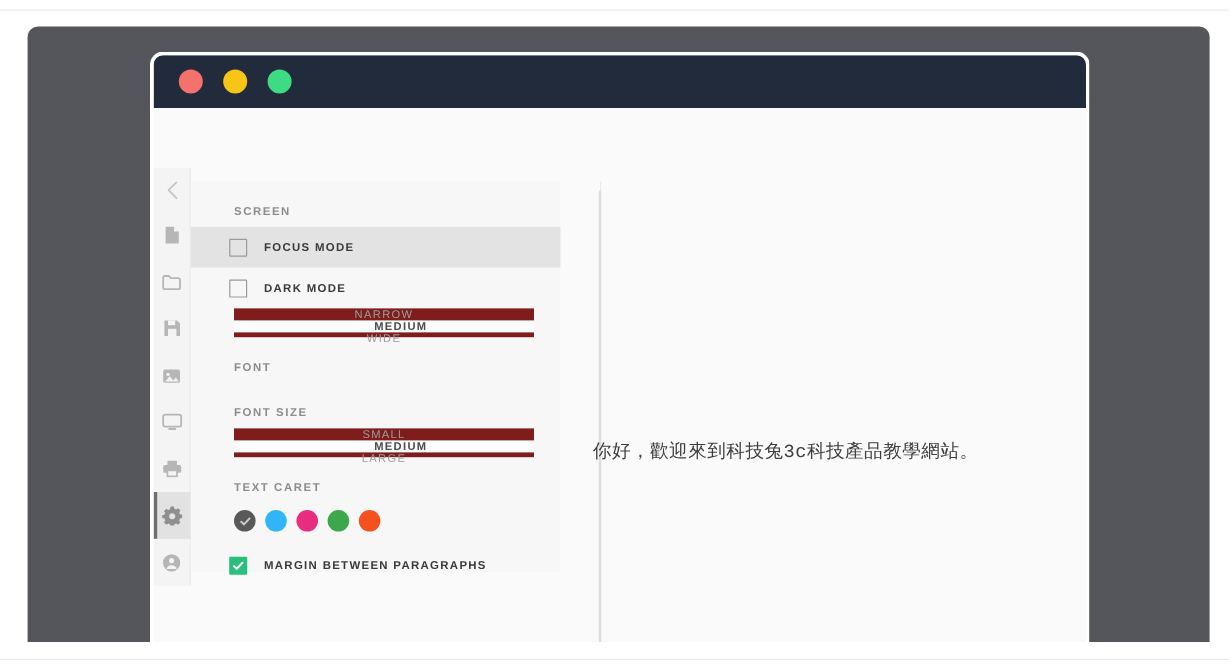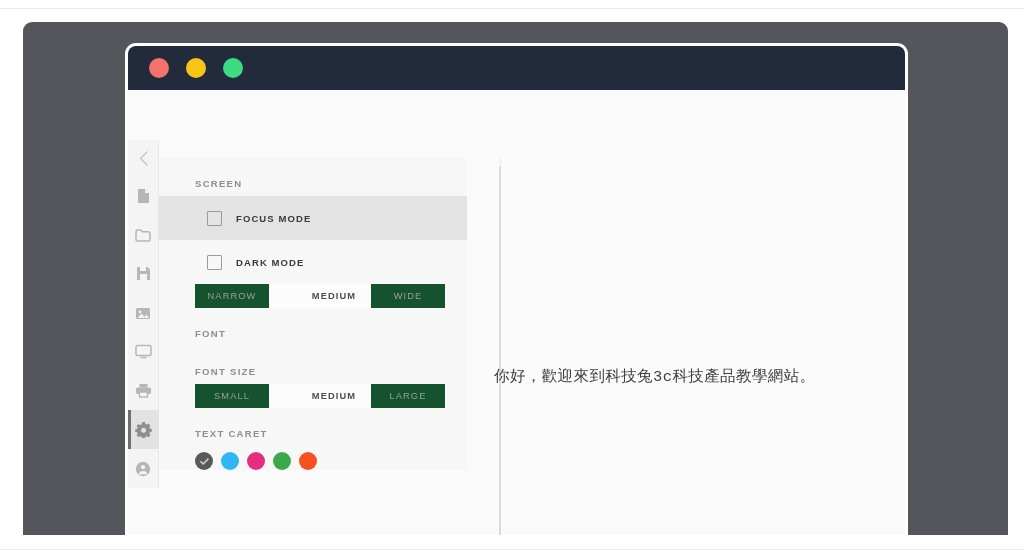--- a/index.html
+++ b/index.html
@@ -71,41 +71,42 @@
     position: relative;
     padding: 0;
   }
   .sect-label {
     font-size: 9.5px; font-weight: bold; letter-spacing: 1.3px;
     color: #8d8d8d; padding: 20px 0 7px 36px;
   }
 
   .check-row {
     display: flex; align-items: center; gap: 14px;
-    height: 44px; padding-left: 48px;
+    height: 34px; padding-left: 32px;
   }
   .check-row.hl { background: #e3e3e3; }
   .cbox {
     width: 15px; height: 15px; flex: 0 0 15px;
     border: 1.6px solid #9a9a9a; background: transparent; border-radius: 1px;
   }
   .cbox.green {
     border: none; background: #27c07d;
     display: flex; align-items: center; justify-content: center;
   }
   .cbox.green svg { display: block; }
   .check-label {
     font-size: 9.5px; font-weight: bold; letter-spacing: 1.1px; color: #3a3a3a;
   }
 
   
   .seg-wrap { padding: 0 22px 0 36px; }
   .seg {
-    display: flex; background: #14532d; height: 24px; width: 100%;
+    display: flex; background: #7f1d1d; height: 24px; width: 100%;
     align-items: stretch;
+    flex-direction: column;
   }
   .seg-btn {
     flex: 1 1 0; display: flex; align-items: center; justify-content: center;
     font-size: 9.3px; font-weight: normal; letter-spacing: 1.1px; color: #9d9d9d;
   }
   .seg-btn.sel {
     background: #fcfcfc; color: #4d4d4d; font-weight: bold; padding-left: 28px;
   }
 
   
@@ -283,20 +284,30 @@
                   <path d="M2 5.8 L4.3 8 L9 3" fill="none" stroke="#cfcfcf" stroke-width="1.6" stroke-linecap="round" stroke-linejoin="round"></path>
                 </svg>
             </span>
           </span>
           <span class="sw" style="background:#2fb6f7"></span>
           <span class="sw" style="background:#e62d7f"></span>
           <span class="sw" style="background:#3da84b"></span>
           <span class="sw" style="background:#f4511e"></span>
         </div>
 
+        <div class="check-row margin-row">
+          <span class="cbox green">
+            <span>
+              <svg width="11" height="11" viewBox="0 0 11 11">
+                  <path d="M2 5.8 L4.3 8 L9 3" fill="none" stroke="#ffffff" stroke-width="1.7" stroke-linecap="round" stroke-linejoin="round"></path>
+                </svg>
+            </span>
+          </span>
+          <span class="check-label">MARGIN BETWEEN PARAGRAPHS</span>
+        </div>
 
         <div class="panel-edge"></div>
         <div class="vdiv"></div>
       </div>
 
       <div class="content">
         <div class="doc-text">你好，歡迎來到科技兔3c科技產品教學網站。</div>
       </div>
 
     </div>

